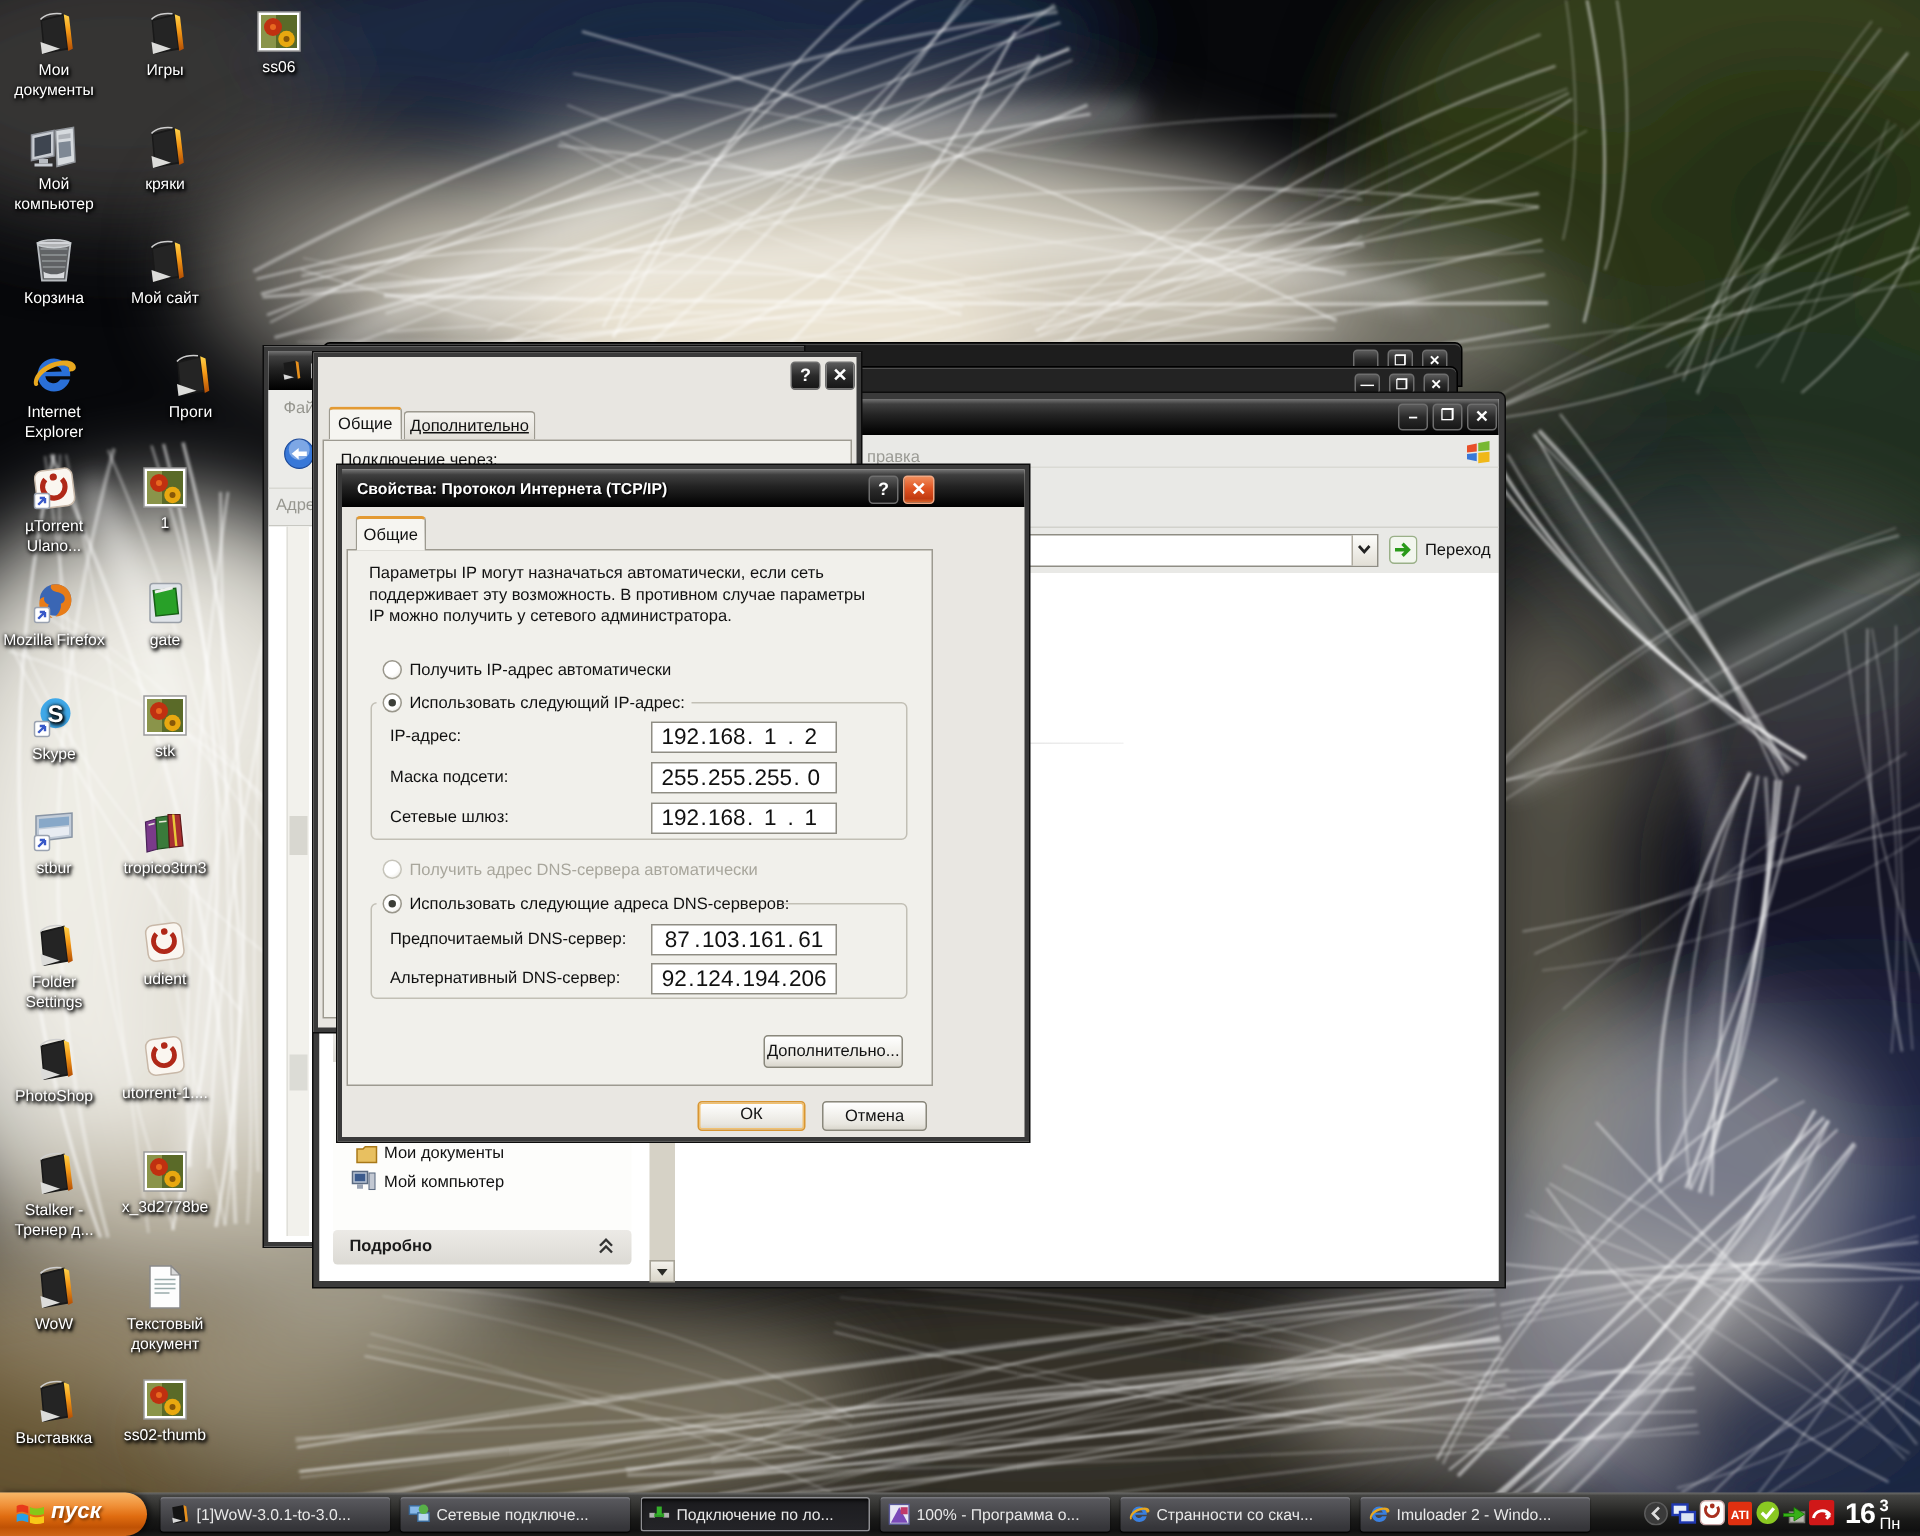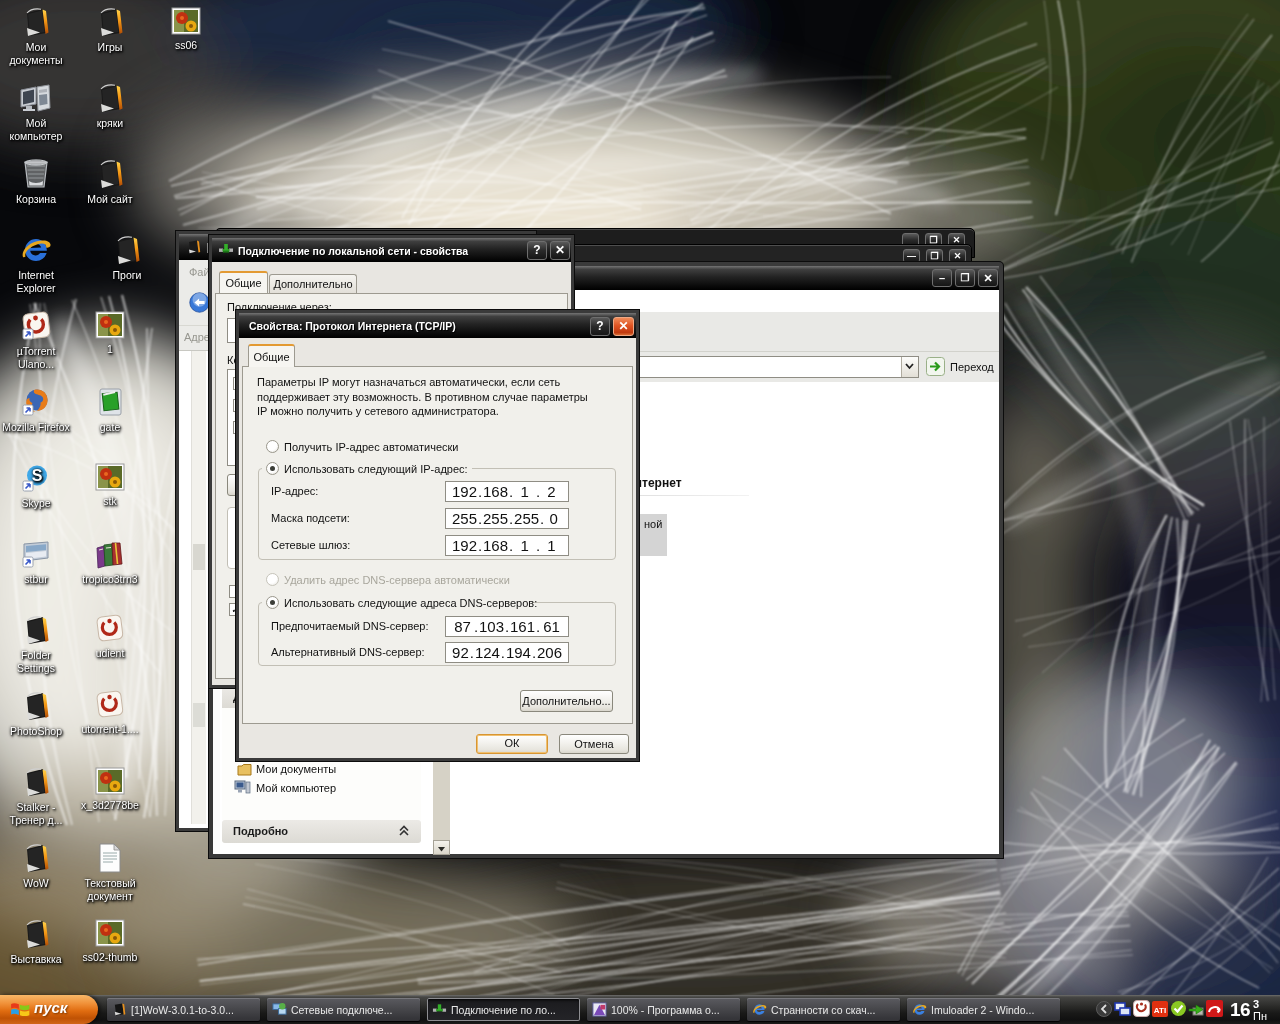--- a/index.html
+++ b/index.html
@@ -25,21 +25,21 @@
 .gbox{position:absolute;border:1px solid #c2bfb5;border-radius:4px}
 .radio{position:absolute;width:13px;height:13px;border-radius:50%;border:1px solid #9a978c;
  background:radial-gradient(circle at 35% 30%,#fff 55%,#e2e0d8)}
 .radio.on:after{content:"";position:absolute;left:3px;top:3px;width:5px;height:5px;border-radius:50%;background:#3c3e38}
 .radio.dis{border-color:#c6c4ba}
 .lab{position:absolute;font-size:11px;color:#111;white-space:nowrap}
 .lab.gray{color:#a8a69c}
 .tab{position:absolute;font-size:11px;color:#111;text-align:center;
  background:linear-gradient(180deg,#fdfdfb,#f2f1ec);border:1px solid #9d9a90;border-bottom:none;border-radius:3px 3px 0 0}
 .tab.act{background:#f6f5f1;border-top:2px solid #e39a33;z-index:3}
-.tab.inact{background:linear-gradient(180deg,#f5f4f0,#e2dfd8);}
+.tab.inact{background:linear-gradient(180deg,#f5f4f0,#e2dfd8);text-decoration:underline;}
 .tpage{position:absolute;background:#f1f0eb;border:1px solid #9d9a90}
 #taskbar{position:absolute;left:0;top:995px;width:1280px;height:29px;
  background:linear-gradient(180deg,#6e6e6c 0,#454543 7%,#2c2c2a 38%,#191918 62%,#101010 86%,#1c1c1a);}
 .tkb{position:absolute;top:3px;height:23px;border-radius:2px;color:#e8e8e8;font-size:10.5px;
  background:linear-gradient(180deg,#5b5b60,#48484c 45%,#353539 90%);box-shadow:inset 0 1px 0 #77777c, 0 1px 1px #000;
  display:flex;align-items:center;padding:0 5px;white-space:nowrap;overflow:hidden}
 .tkb svg{flex:none;margin-right:4px}
 .tkb.act{background:linear-gradient(180deg,#1b1b1e,#242428);box-shadow:inset 0 0 0 1px #8e8e92, inset 0 2px 3px #000;}
 </style></head><body>
 <div id="root">
@@ -631,20 +631,29 @@
         <div class="abs" style="left:14px;top:193px;width:12px;height:26px;background:#d8d7d0"></div>
         <div class="abs" style="left:14px;top:352px;width:12px;height:24px;background:#dcdcd6"></div>
  </div>
 </div>
 
 <div class="win" style="left:209px;top:262px;width:794px;height:596px;border-width:4px;border-radius:4px 4px 0 0">
  <div class="tbar" style="height:24px"></div>
  <div class="cbtn" style="left:719px;top:3px;width:20px;height:18px;font-size:11px;line-height:16px">–</div>
  <div class="cbtn" style="left:742px;top:3px;width:20px;height:18px;font-size:10px;line-height:16px">❐</div>
  <div class="cbtn" style="left:765px;top:3px;width:20px;height:18px;font-size:11px;line-height:16px">✕</div>
+ <div class="abs" style="left:0;top:24px;width:786px;height:22px;background:#e9e9e6;border-bottom:1px solid #dadad4">
+   <span style="position:absolute;left:365px;top:9px;font-size:11px;color:#9a9a94">правка</span>
+   <svg class="abs" style="left:764px;top:3px" width="17" height="17" viewBox="0 0 17 17">
+     <path d="M1,4 L7.5,2.6 L7.5,8 L1,8.6Z" fill="#e8502a"></path>
+          <path d="M8.5,2.4 L16,1 L16,7.2 L8.5,7.9Z" fill="#78b832"></path>
+     <path d="M1,9.6 L7.5,9 L7.5,14.5 L1,13.2Z" fill="#3a78d8"></path>
+          <path d="M8.5,8.9 L16,8.2 L16,14.8 L8.5,15.9Z" fill="#f0b818"></path>
+   </svg>
+ </div>
  <div class="abs" style="left:0;top:46px;width:786px;height:40px;background:#e9e9e6;border-bottom:1px solid #d2d2cc"></div>
  <div class="abs" style="left:0;top:86px;width:786px;height:30px;background:#e9e9e6">
    <div class="fld" style="left:8px;top:4px;width:698px;height:22px">
      <div class="abs" style="left:679px;top:0px;width:17px;height:20px;background:linear-gradient(180deg,#fdfdfb,#e2dfd6);border-left:1px solid #b0aca0">
       <svg width="15" height="18" viewBox="0 0 15 18">
               <path d="M4,7 L7.5,11 L11,7" stroke="#222" stroke-width="1.8" fill="none"></path>
             </svg></div>
    </div>
    <svg class="abs" style="left:713px;top:5px" width="19" height="19" viewBox="0 0 19 19">
      <rect x="0.5" y="0.5" width="18" height="18" rx="3" fill="#f2f6ee" stroke="#9ab088"></rect>
@@ -682,30 +691,20 @@
      </div>
    </div>
    <div class="abs" style="left:242px;top:94px;font-size:12px;font-weight:bold;color:#111;white-space:nowrap">ЛВС или высокоскоростной Интернет</div>
    <div class="abs" style="left:242px;top:113px;width:294px;height:1px;background:linear-gradient(90deg,#c4c4c4,#f2f2f2)"></div>
    <div class="abs" style="left:390px;top:132px;width:64px;height:42px;background:#d4d4d4"></div>
    <div class="lab" style="left:431px;top:136px">ной</div>
  </div>
 </div>
 
 <div class="win" style="left:209px;top:235px;width:365px;height:453px;background:#e8e6e1">
- <div class="tbar" style="height:24px">
-  <svg class="abs" style="left:6px;top:4px" width="16" height="16" viewBox="0 0 16 16">
-   <rect x="1" y="6.5" width="4" height="3.4" fill="#b0b0b0"></rect>
-          <rect x="11" y="6.5" width="4" height="3.4" fill="#b0b0b0"></rect>
-   <rect x="4.5" y="7" width="7" height="2.4" fill="#2a9a22"></rect>
-          <rect x="6.2" y="2" width="3.6" height="6" fill="#34b02a"></rect>
-   <rect x="5" y="9" width="6" height="1.6" fill="#1d7a18"></rect>
-        </svg>
-  <div class="tt" style="left:26px">Подключение по локальной сети - свойства</div>
- </div>
  <div class="cbtn" style="left:315px;top:3px;width:20px;height:19px;font-size:12px;line-height:17px">?</div>
  <div class="cbtn" style="left:338px;top:3px;width:20px;height:19px;font-size:12px;line-height:17px">✕</div>
  <div class="tab act" style="left:7px;top:33px;width:49px;height:22px;line-height:21px">Общие</div>
  <div class="tab inact" style="left:57px;top:36px;width:88px;height:19px;line-height:18px">Дополнительно</div>
  <div class="tpage" style="left:3px;top:55px;width:353px;height:386px"></div>
  <div class="lab" style="left:15px;top:63px">Подключение через:</div>
  <div class="fld" style="left:15px;top:80px;width:330px;height:25px"></div>
  <div class="lab" style="left:15px;top:116px">Компоненты, используемые этим подключением:</div>
  <div class="fld" style="left:15px;top:131px;width:330px;height:97px"></div>
       <div class="abs" style="left:21px;top:139px;width:13px;height:13px;background:#fff;border:1px solid #8f8d84;font-size:10px;line-height:11px;text-align:center;color:#333">✓</div>
@@ -715,21 +714,21 @@
       <div class="abs" style="left:21px;top:183px;width:13px;height:13px;background:#fff;border:1px solid #8f8d84;font-size:10px;line-height:11px;text-align:center;color:#333">✓</div>
       <div class="lab" style="left:40px;top:184px">Протокол Интернета (TCP/IP)</div>
  <div class="xbtn" style="left:15px;top:236px;width:100px;height:22px;line-height:20px">Установить...</div>
  <div class="xbtn" style="left:130px;top:236px;width:100px;height:22px;line-height:20px">Удалить</div>
  <div class="xbtn" style="left:245px;top:236px;width:100px;height:22px;line-height:20px">Свойства</div>
  <div class="gbox" style="left:15px;top:269px;width:330px;height:62px;background:#fff"></div>
  <div class="abs" style="left:17px;top:347px;width:13px;height:13px;background:#fff;border:1px solid #8f8d84"></div>
  <div class="abs" style="left:17px;top:365px;width:13px;height:13px;background:#fff;border:1px solid #8f8d84;font-size:10px;line-height:11px;text-align:center">✓</div>
 </div>
 
-<div class="win" style="left:236px;top:310px;width:403px;height:451px;background:#e9e7e2">
+<div class="win" style="left:225px;top:310px;width:461px;height:451px;background:#e9e7e2">
  <div class="tbar" style="height:25px">
   <div class="tt" style="left:10px">Свойства: Протокол Интернета (TCP/IP)</div>
  </div>
  <div class="cbtn" style="left:351px;top:4px;width:20px;height:19px;font-size:12px;line-height:17px">?</div>
  <div class="cbtn red" style="left:374px;top:4px;width:21px;height:19px;font-size:12px;line-height:17px">✕</div>
  <div class="tab act" style="left:9px;top:31px;width:47px;height:23px;line-height:22px">Общие</div>
  <div class="tpage" style="left:3px;top:53px;width:391px;height:358px"></div>
  <div class="lab" style="left:18px;top:62px;line-height:14.5px">Параметры IP могут назначаться автоматически, если сеть<br>поддерживает эту возможность. В противном случае параметры<br>IP можно получить у сетевого администратора.</div>
  <div class="radio" style="left:27px;top:127px"></div>
  <div class="lab" style="left:45px;top:128px">Получить IP-адрес автоматически</div>
@@ -761,21 +760,21 @@
       <div class="fld ipf" style="left:206px;top:222px;width:124px;height:21px">
         <span>192</span>
         <i>.</i>
         <span>168</span>
         <i>.</i>
         <span>1</span>
         <i>.</i>
         <span>1</span>
       </div>
  <div class="radio dis" style="left:27px;top:260px"></div>
- <div class="lab gray" style="left:45px;top:261px">Удалить адрес DNS-сервера автоматически</div>
+ <div class="lab gray" style="left:45px;top:261px">Получить адрес DNS-сервера автоматически</div>
  <div class="gbox" style="left:19px;top:289px;width:358px;height:64px"></div>
  <div class="abs" style="left:23px;top:282px;width:270px;height:14px;background:#f1f0eb"></div>
  <div class="radio on" style="left:27px;top:283px"></div>
  <div class="lab" style="left:45px;top:284px">Использовать следующие адреса DNS-серверов:</div>
  <div class="lab" style="left:32px;top:307px">Предпочитаемый DNS-сервер:</div>
 <div class="fld ipf" style="left:206px;top:303px;width:124px;height:21px">
         <span>87</span>
         <i>.</i>
         <span>103</span>
         <i>.</i>

